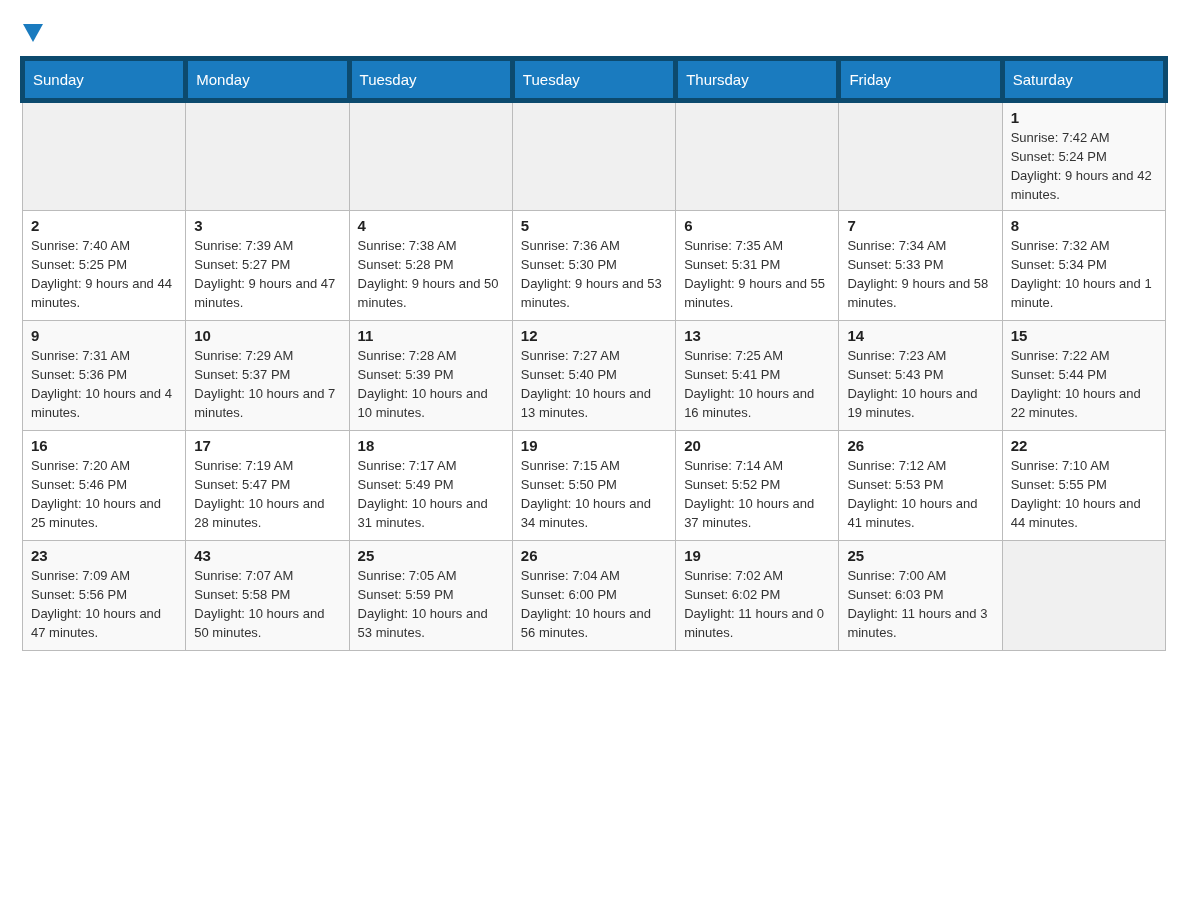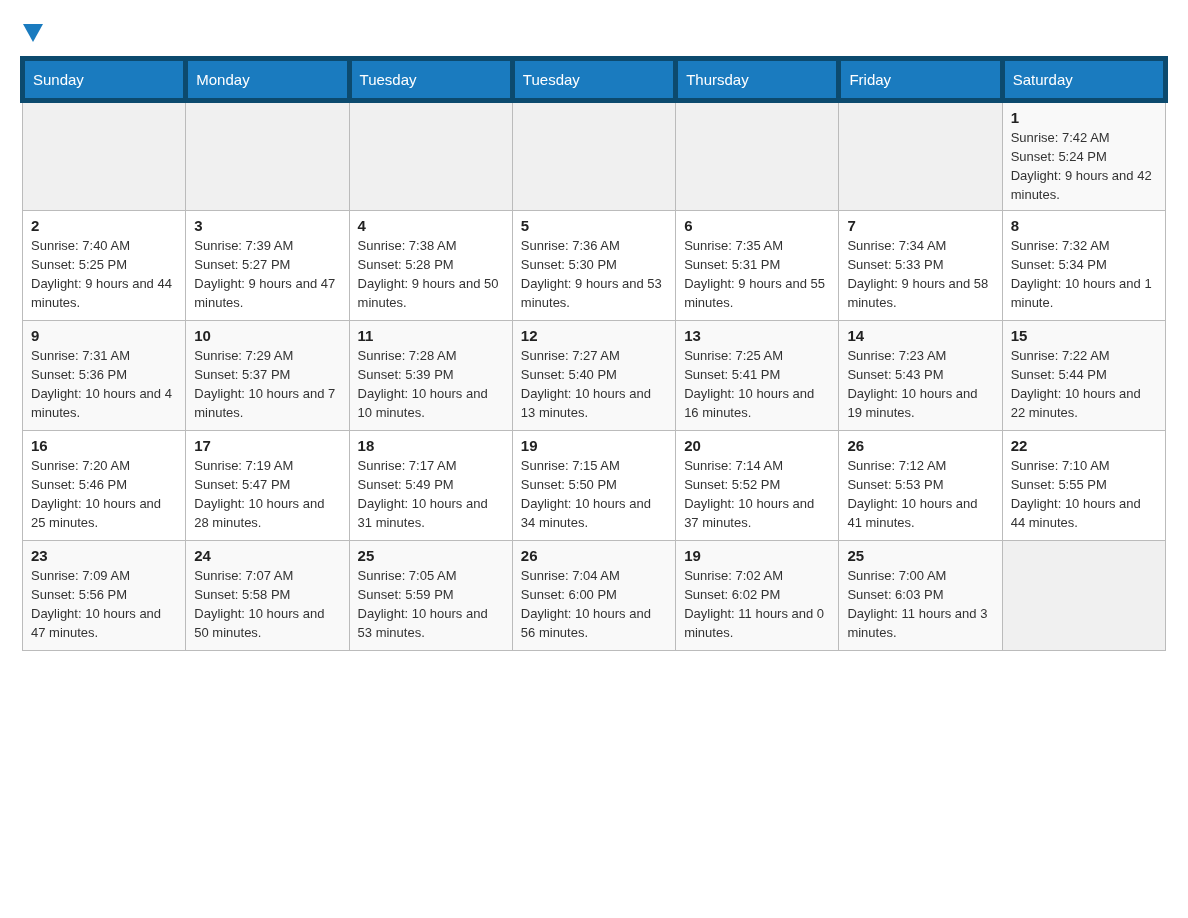--- a/index.html
+++ b/index.html
@@ -236,21 +236,21 @@
           <span class="day-number">22</span>
           <div class="day-info">Sunrise: 7:10 AM<br>Sunset: 5:55 PM<br>Daylight: 10 hours and 44 minutes.</div>
         </td>
       </tr>
       <tr>
         <td>
           <span class="day-number">23</span>
           <div class="day-info">Sunrise: 7:09 AM<br>Sunset: 5:56 PM<br>Daylight: 10 hours and 47 minutes.</div>
         </td>
         <td>
-          <span class="day-number">24</span>
+          <span class="day-number">43</span>
           <div class="day-info">Sunrise: 7:07 AM<br>Sunset: 5:58 PM<br>Daylight: 10 hours and 50 minutes.</div>
         </td>
         <td>
           <span class="day-number">25</span>
           <div class="day-info">Sunrise: 7:05 AM<br>Sunset: 5:59 PM<br>Daylight: 10 hours and 53 minutes.</div>
         </td>
         <td>
           <span class="day-number">26</span>
           <div class="day-info">Sunrise: 7:04 AM<br>Sunset: 6:00 PM<br>Daylight: 10 hours and 56 minutes.</div>
         </td>

